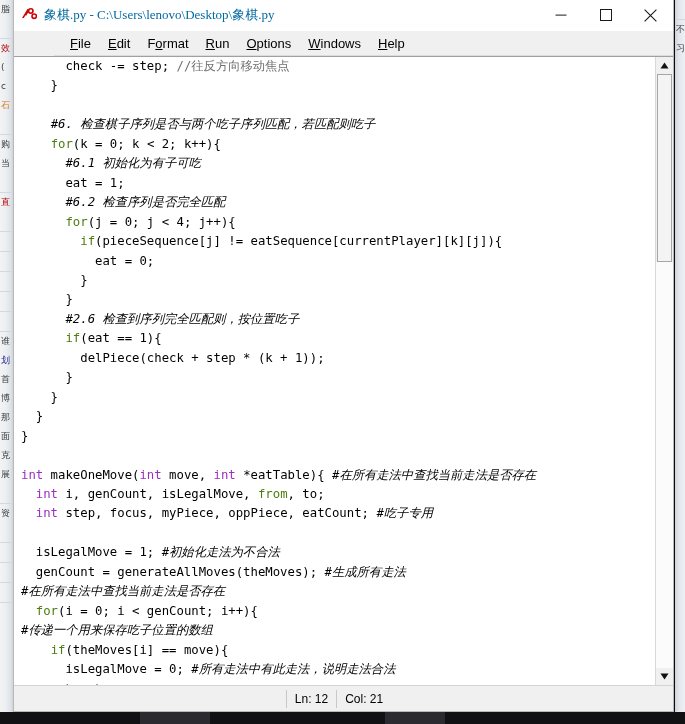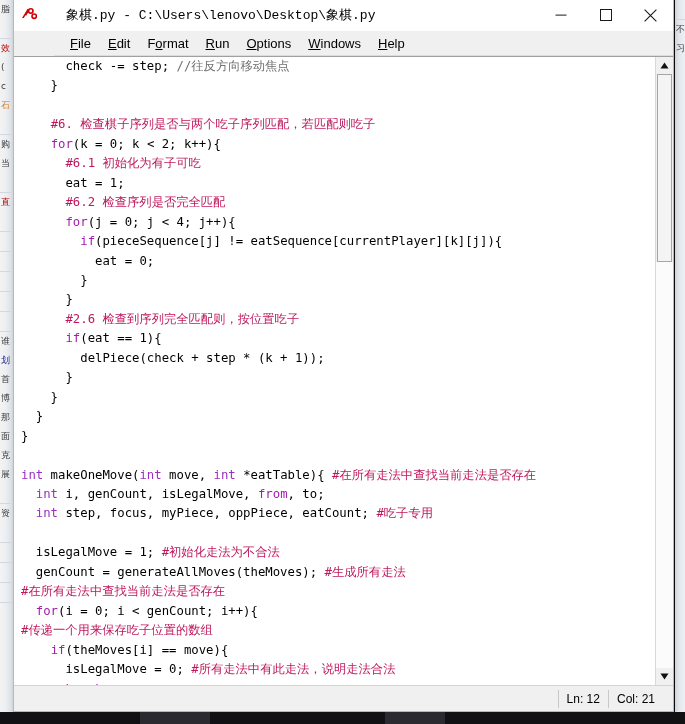--- a/index.html
+++ b/index.html
@@ -81,26 +81,25 @@
     width: 16px;
     height: 16px;
     margin-left: 7px;
     margin-right: 7px;
     position: relative;
     flex: 0 0 auto;
   }
   #app-icon svg { display: block; }
   #title-text {
     font-size: 13px;
-    color: #000000;
+    color: #0369a1;
     white-space: nowrap;
-    font-family: Liberation Mono, monospace;
+    font-family: Liberation Serif, serif;
     flex: 1 1 auto;
     overflow: hidden;
-    margin-left: 22px;
   }
   .win-btn {
     width: 45px;
     height: 30px;
     display: flex;
     align-items: center;
     justify-content: center;
     flex: 0 0 auto;
   }
   .win-btn svg { display: block; }
@@ -145,22 +144,22 @@
     margin: 0;
     padding: 0 0 0 7px;
     font-family: "DejaVu Sans Mono", "Liberation Mono", monospace;
     font-size: 12.3px;
     line-height: 19.45px;
     color: #000000;
     white-space: pre;
     tab-size: 4;
   }
   .kw   { color: #9b30c0; }   
-  .kw2  { color: #a21caf; }   
-  .cmt  { color: #be185d; }   
+  .kw2  { color: #4d7c0f; }   
+  .cmt  { color: #000000; font-style: italic; }   
   .cmt2 { color: #707070; }
 
   
   #vscroll {
     width: 17px;
     flex: 0 0 auto;
     background: #f0f0f0;
     border-left: 1px solid #d8d8d8;
     position: relative;
   }
@@ -190,21 +189,21 @@
     background: #fbfbfb;
   }
 
   
   #status-bar {
     height: 25px;
     background: #f0f0f0;
     flex: 0 0 auto;
     display: flex;
     align-items: center;
-    justify-content: flex-end;
+    justify-content: center;
     border-top: 1px solid #d4d4d4;
   }
   .status-cell {
     font-size: 12px;
     color: #000000;
     padding: 0 8px;
     border-left: 1px solid #c8c8c8;
     line-height: 18px;
     font-family: "Liberation Sans", sans-serif;
     white-space: nowrap;

